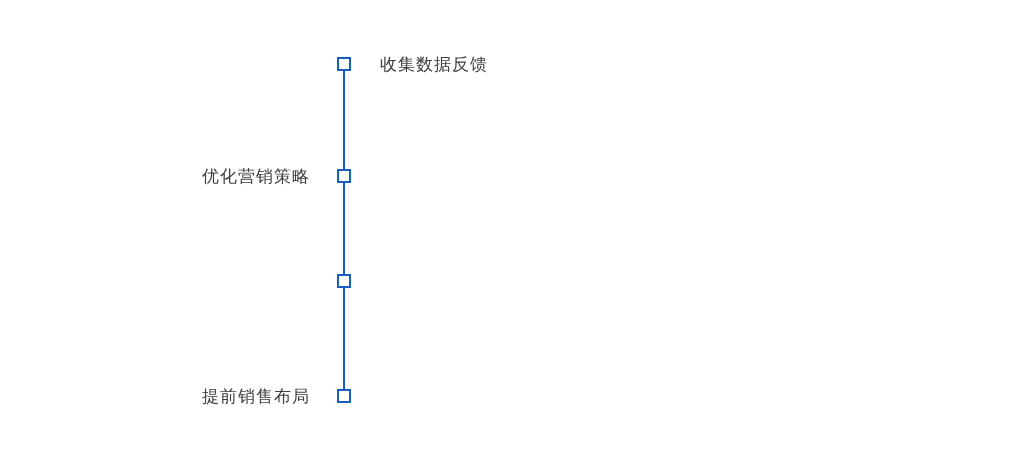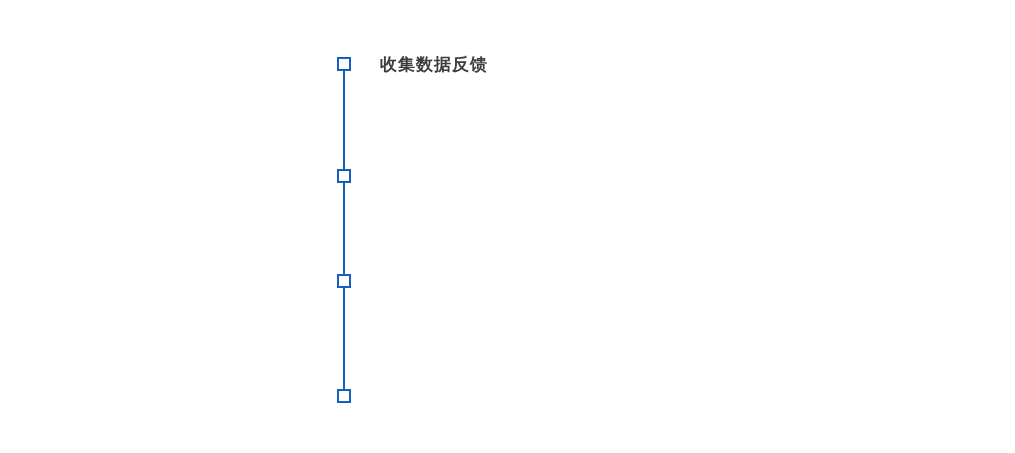--- a/index.html
+++ b/index.html
@@ -34,21 +34,21 @@
     border: 2px solid var(--accent);
     background: #ffffff;
   }
   .marker-0 { left: 337px; top: 57px; }
   .marker-1 { left: 337px; top: 169px; }
   .marker-2 { left: 337px; top: 274px; }
   .marker-3 { left: 337px; top: 389px; }
   .node-label {
     position: absolute;
     font-size: 17px;
-    font-weight: bold;
+    font-weight: normal;
     color: var(--text);
     line-height: 22px;
     white-space: nowrap;
     letter-spacing: 1px;
   }
   .label-right { left: 380px; text-align: left; }
   .label-left { right: 705px; text-align: right; }
   .label-0 { top: 53px; }
   .label-1 { top: 165px; }
   .label-2 { top: 270px; }
@@ -61,16 +61,18 @@
 
   <div class="timeline-line"></div>
 
   <div class="node-marker marker-0"></div>
   <div class="node-marker marker-1"></div>
   <div class="node-marker marker-2"></div>
   <div class="node-marker marker-3"></div>
 
   <div class="node-label label-right label-0">收集数据反馈</div>
 
+  <div class="node-label label-left label-1">优化营销策略</div>
 
 
+  <div class="node-label label-left label-3">提前销售布局</div>
 
 </div>
 
 </body></html>

